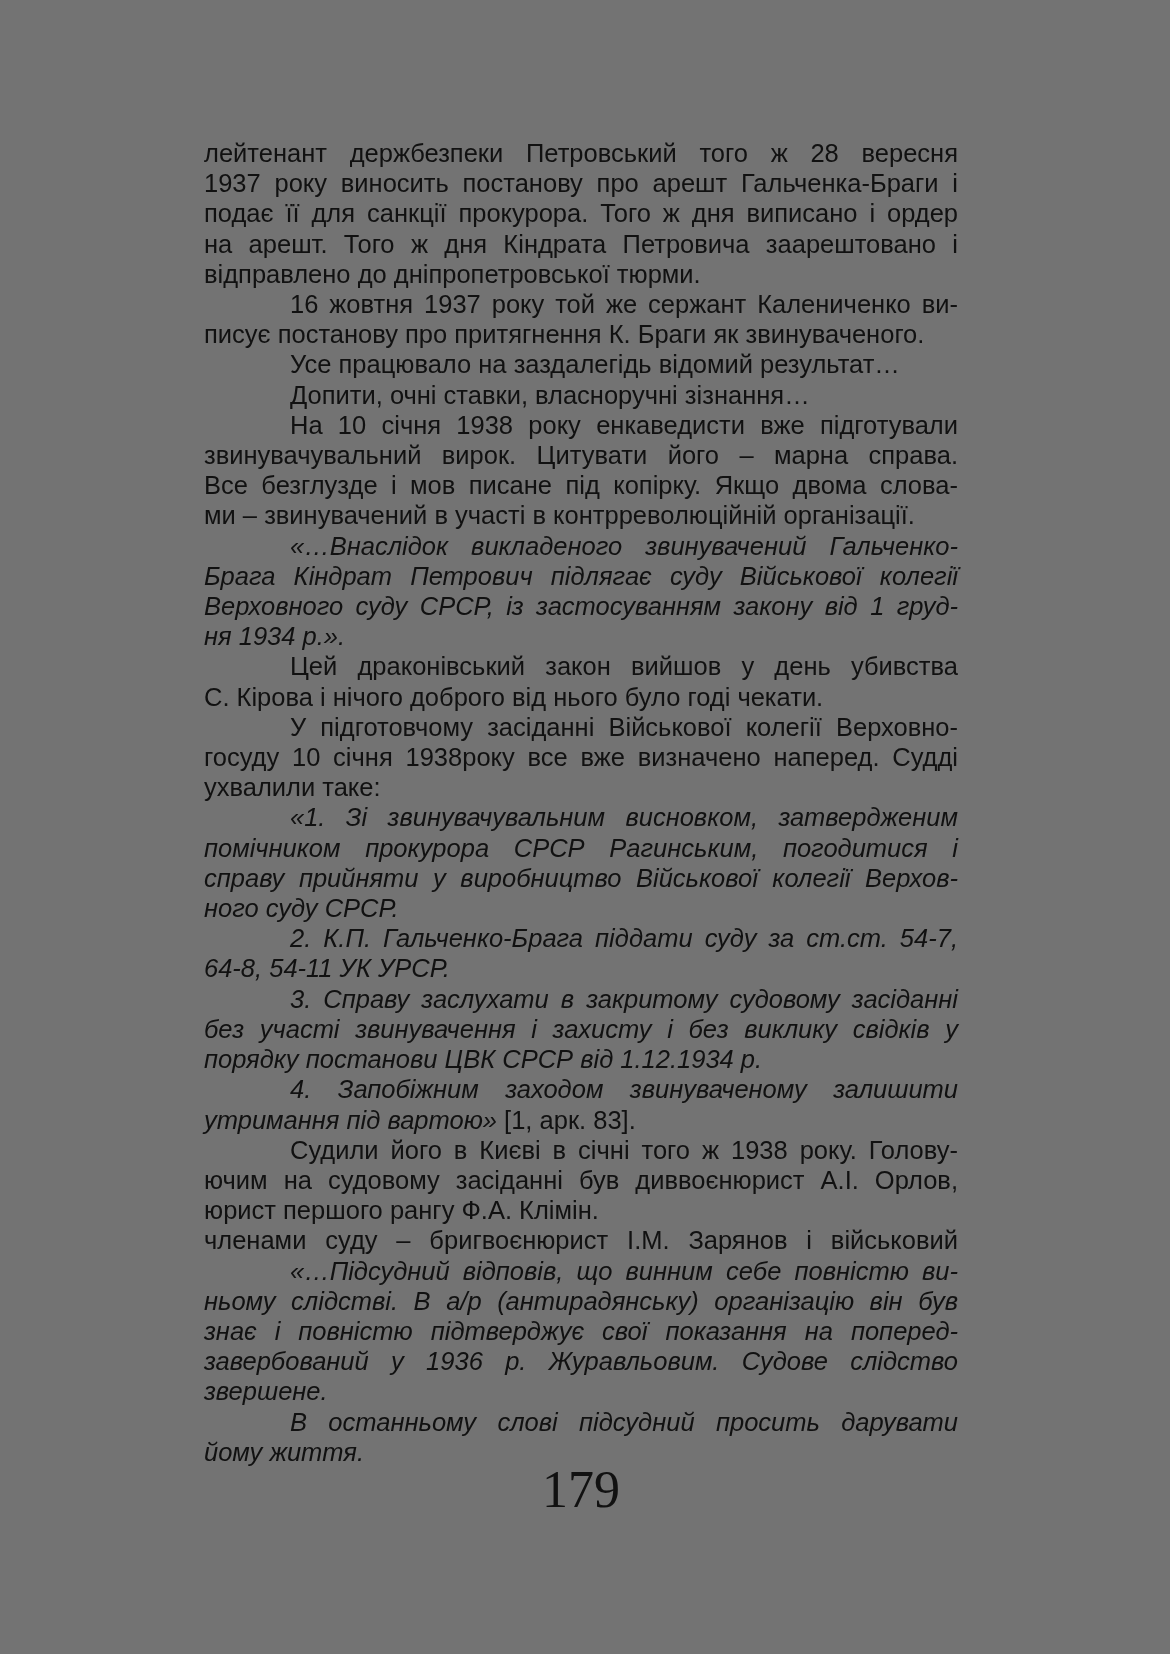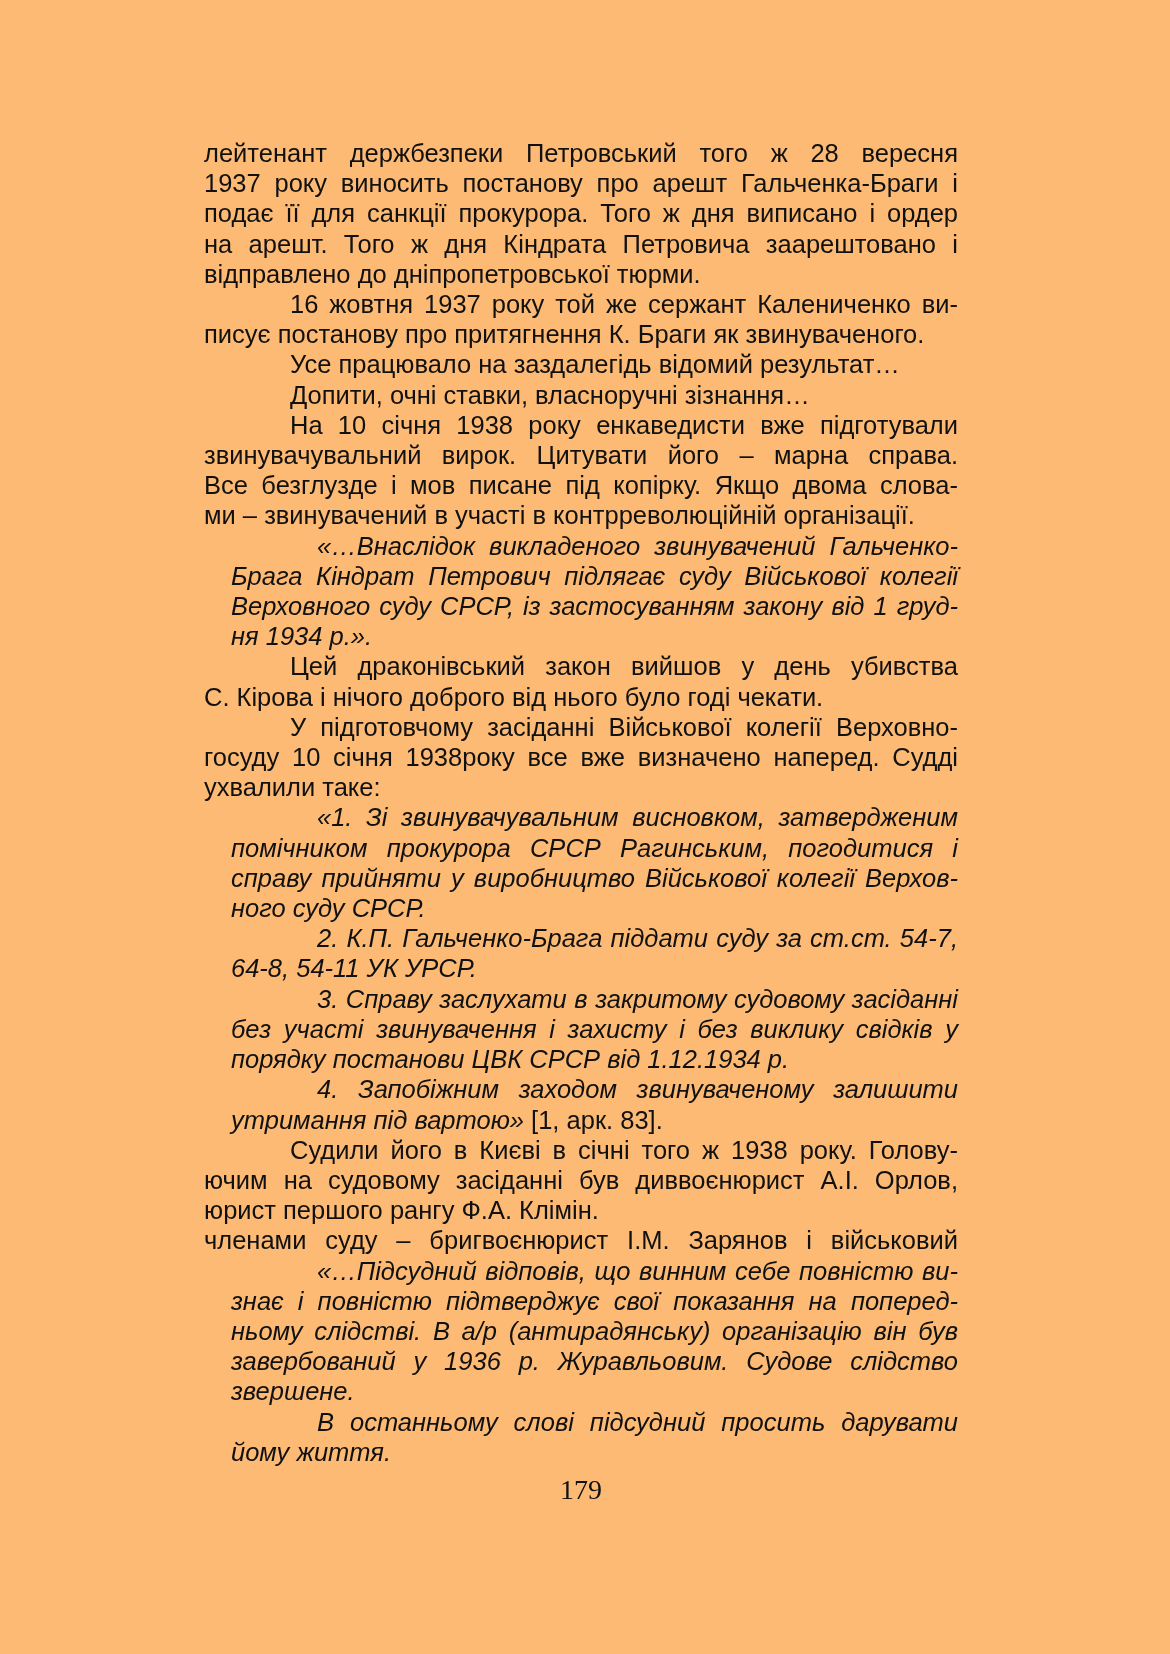--- a/index.html
+++ b/index.html
@@ -4,57 +4,57 @@
 <style>
   html, body {
     margin: 0;
     padding: 0;
     background: #ffffff;
   }
   #page {
     position: relative;
     width: 1170px;
     height: 1654px;
-    background: #fdba74;
+    background: #737373;
     overflow: hidden;
     font-family: "Liberation Sans", sans-serif;
     color: #111111;
   }
   #text-block {
     position: absolute;
     left: 204px;
     top: 138px;
     width: 754px;
     font-size: 25.5px;
     line-height: 30.2px;
     color: #111111;
   }
   .para { margin: 0; padding: 0; }
-  .para.italic { font-style: italic; margin-left: 27px; }
+  .para.italic { font-style: italic; }
   .line {
     text-align: left;
     white-space: normal;
     text-justify: inter-word;
   }
   .line.j {
     text-align: justify;
     text-align-last: justify;
   }
   .line.indent { text-indent: 86px; }
   .seg-roman { font-style: normal; }
   .seg-italic { font-style: italic; }
   #page-number {
     position: absolute;
     left: 204px;
     top: 1468px;
     width: 754px;
     text-align: center;
     font-family: "Liberation Serif", serif;
     font-style: normal;
-    font-size: 28px;
+    font-size: 52px;
     line-height: 44px;
     color: #111111;
   }
 </style>
 </head>
 <body>
 
 <div id="page">
   <div id="text-block">
       <div class="para">
@@ -115,22 +115,22 @@
         <div class="line"><span class="seg-italic">утримання під вартою»</span><span class="seg-roman"> [1, арк. 83].</span></div>
       </div>
       <div class="para">
         <div class="line j indent">Судили його в Києві в січні того ж 1938 року. Голову-</div>
         <div class="line j">ючим на судовому засіданні був диввоєнюрист А.І. Орлов,</div>
         <div class="line">юрист першого рангу Ф.А. Клімін.</div>
         <div class="line j">членами суду – бригвоєнюрист І.М. Зарянов і військовий</div>
       </div>
       <div class="para italic">
         <div class="line j indent">«…Підсудний відповів, що винним себе повністю ви-</div>
+        <div class="line j">ньому слідстві. В а/р (антирадянську) організацію він був</div>
         <div class="line j">знає і повністю підтверджує свої показання на поперед-</div>
-        <div class="line j">ньому слідстві. В а/р (антирадянську) організацію він був</div>
         <div class="line j">завербований у 1936 р. Журавльовим. Судове слідство</div>
         <div class="line">звершене.</div>
       </div>
       <div class="para italic">
         <div class="line j indent">В останньому слові підсудний просить дарувати</div>
         <div class="line">йому життя.</div>
       </div>
     </div>
   <div id="page-number">179</div>
 </div>

